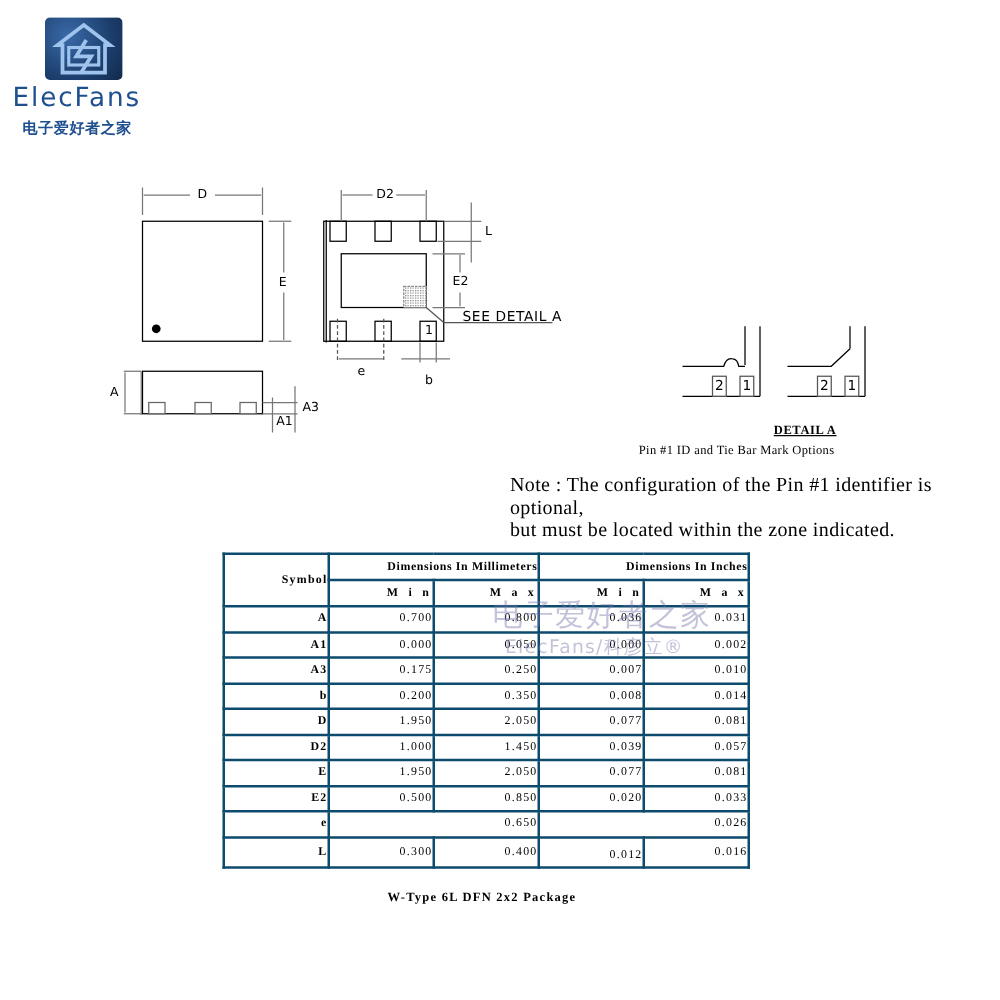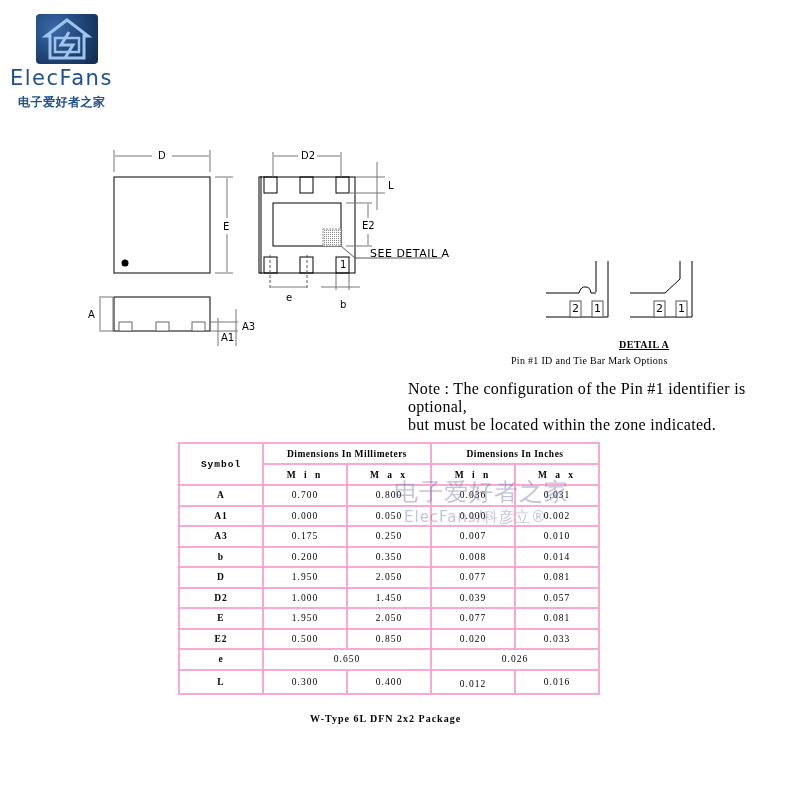--- a/index.html
+++ b/index.html
@@ -15,23 +15,23 @@
   .logo-sub { position: absolute; left: 10px; top: 80px; font-family: "DejaVu Sans", sans-serif; font-size: 12px; font-weight: bold; color: #1e4f8e; letter-spacing: 0.5px; }
 
   
   .dlabel { position: absolute; font-family: "DejaVu Sans", sans-serif; font-size: 10px; color: #000; }
   .detail-title { left: 576px; top: 339px; font-size: 10px; font-weight: bold; text-decoration: underline; letter-spacing: 0.5px; margin-left: 43px; }
   .detail-sub { left: 511px; top: 355px; font-size: 10px; letter-spacing: 0.3px; }
   .note { left: 408px; top: 380px; font-size: 16px; line-height: 18px; letter-spacing: 0.3px; }
 
   
   table.dims { position: absolute; left: 178px; top: 442px; width: 422px; border-collapse: collapse; font-size: 9.5px; }
-  table.dims td, table.dims th { border: 2px solid #f9a8d4; text-align: center; padding: 0; height: 18.5px; letter-spacing: 1px; margin-top: 48px; }
+  table.dims td, table.dims th { border: 2px solid #0c4a6e; text-align: right; padding: 0; height: 18.5px; letter-spacing: 1px; margin-top: 48px; }
   table.dims th { font-weight: bold; }
-  .col-sym { width: 82px; font-family: Liberation Mono, monospace; }
+  .col-sym { width: 82px; }
   .col-v { width: 82px; }
   .minmax { letter-spacing: 3px !important; }
   .caption { left: 310px; top: 713px; font-size: 10px; font-weight: bold; letter-spacing: 1px; }
 
   
   .wm1 { left: 394px; top: 476px; font-family: "DejaVu Sans", sans-serif; font-size: 24px; color: rgba(120,120,170,0.45); letter-spacing: 1px; }
   .wm2 { left: 404px; top: 508px; font-family: "DejaVu Sans", sans-serif; font-size: 15px; color: rgba(120,120,170,0.45); letter-spacing: 1px; }
 </style>
 </head>
 <body>

